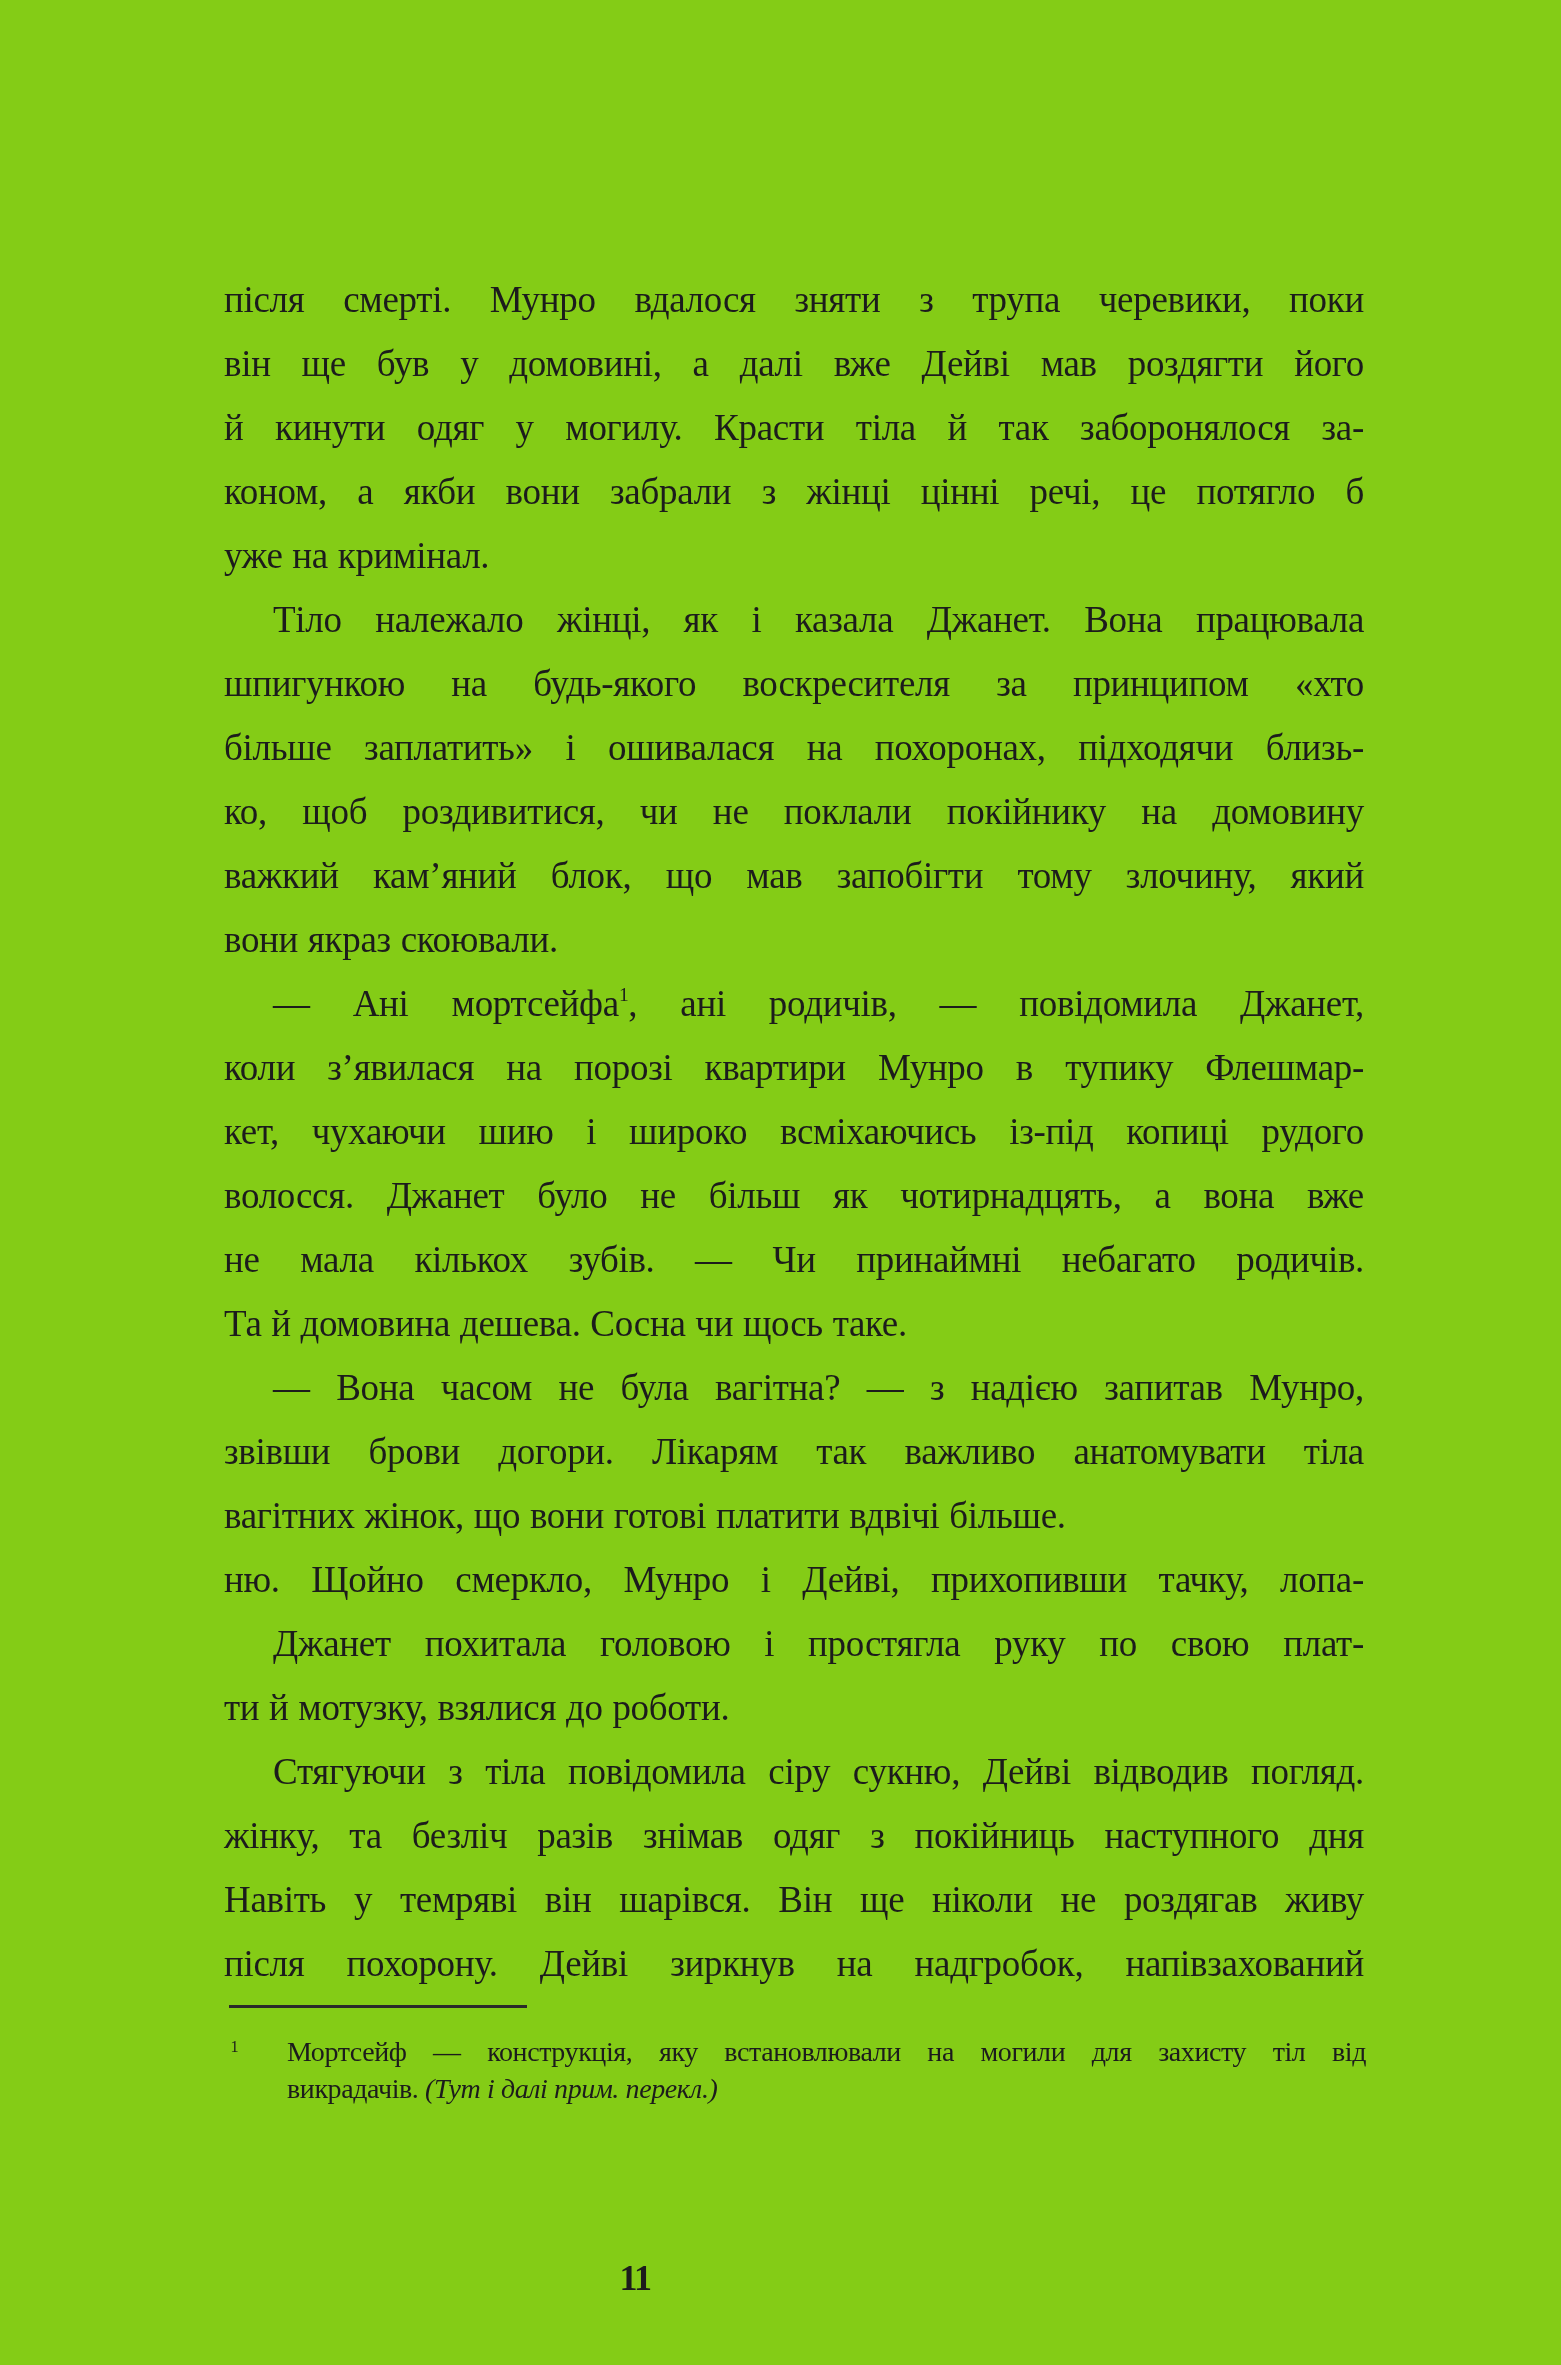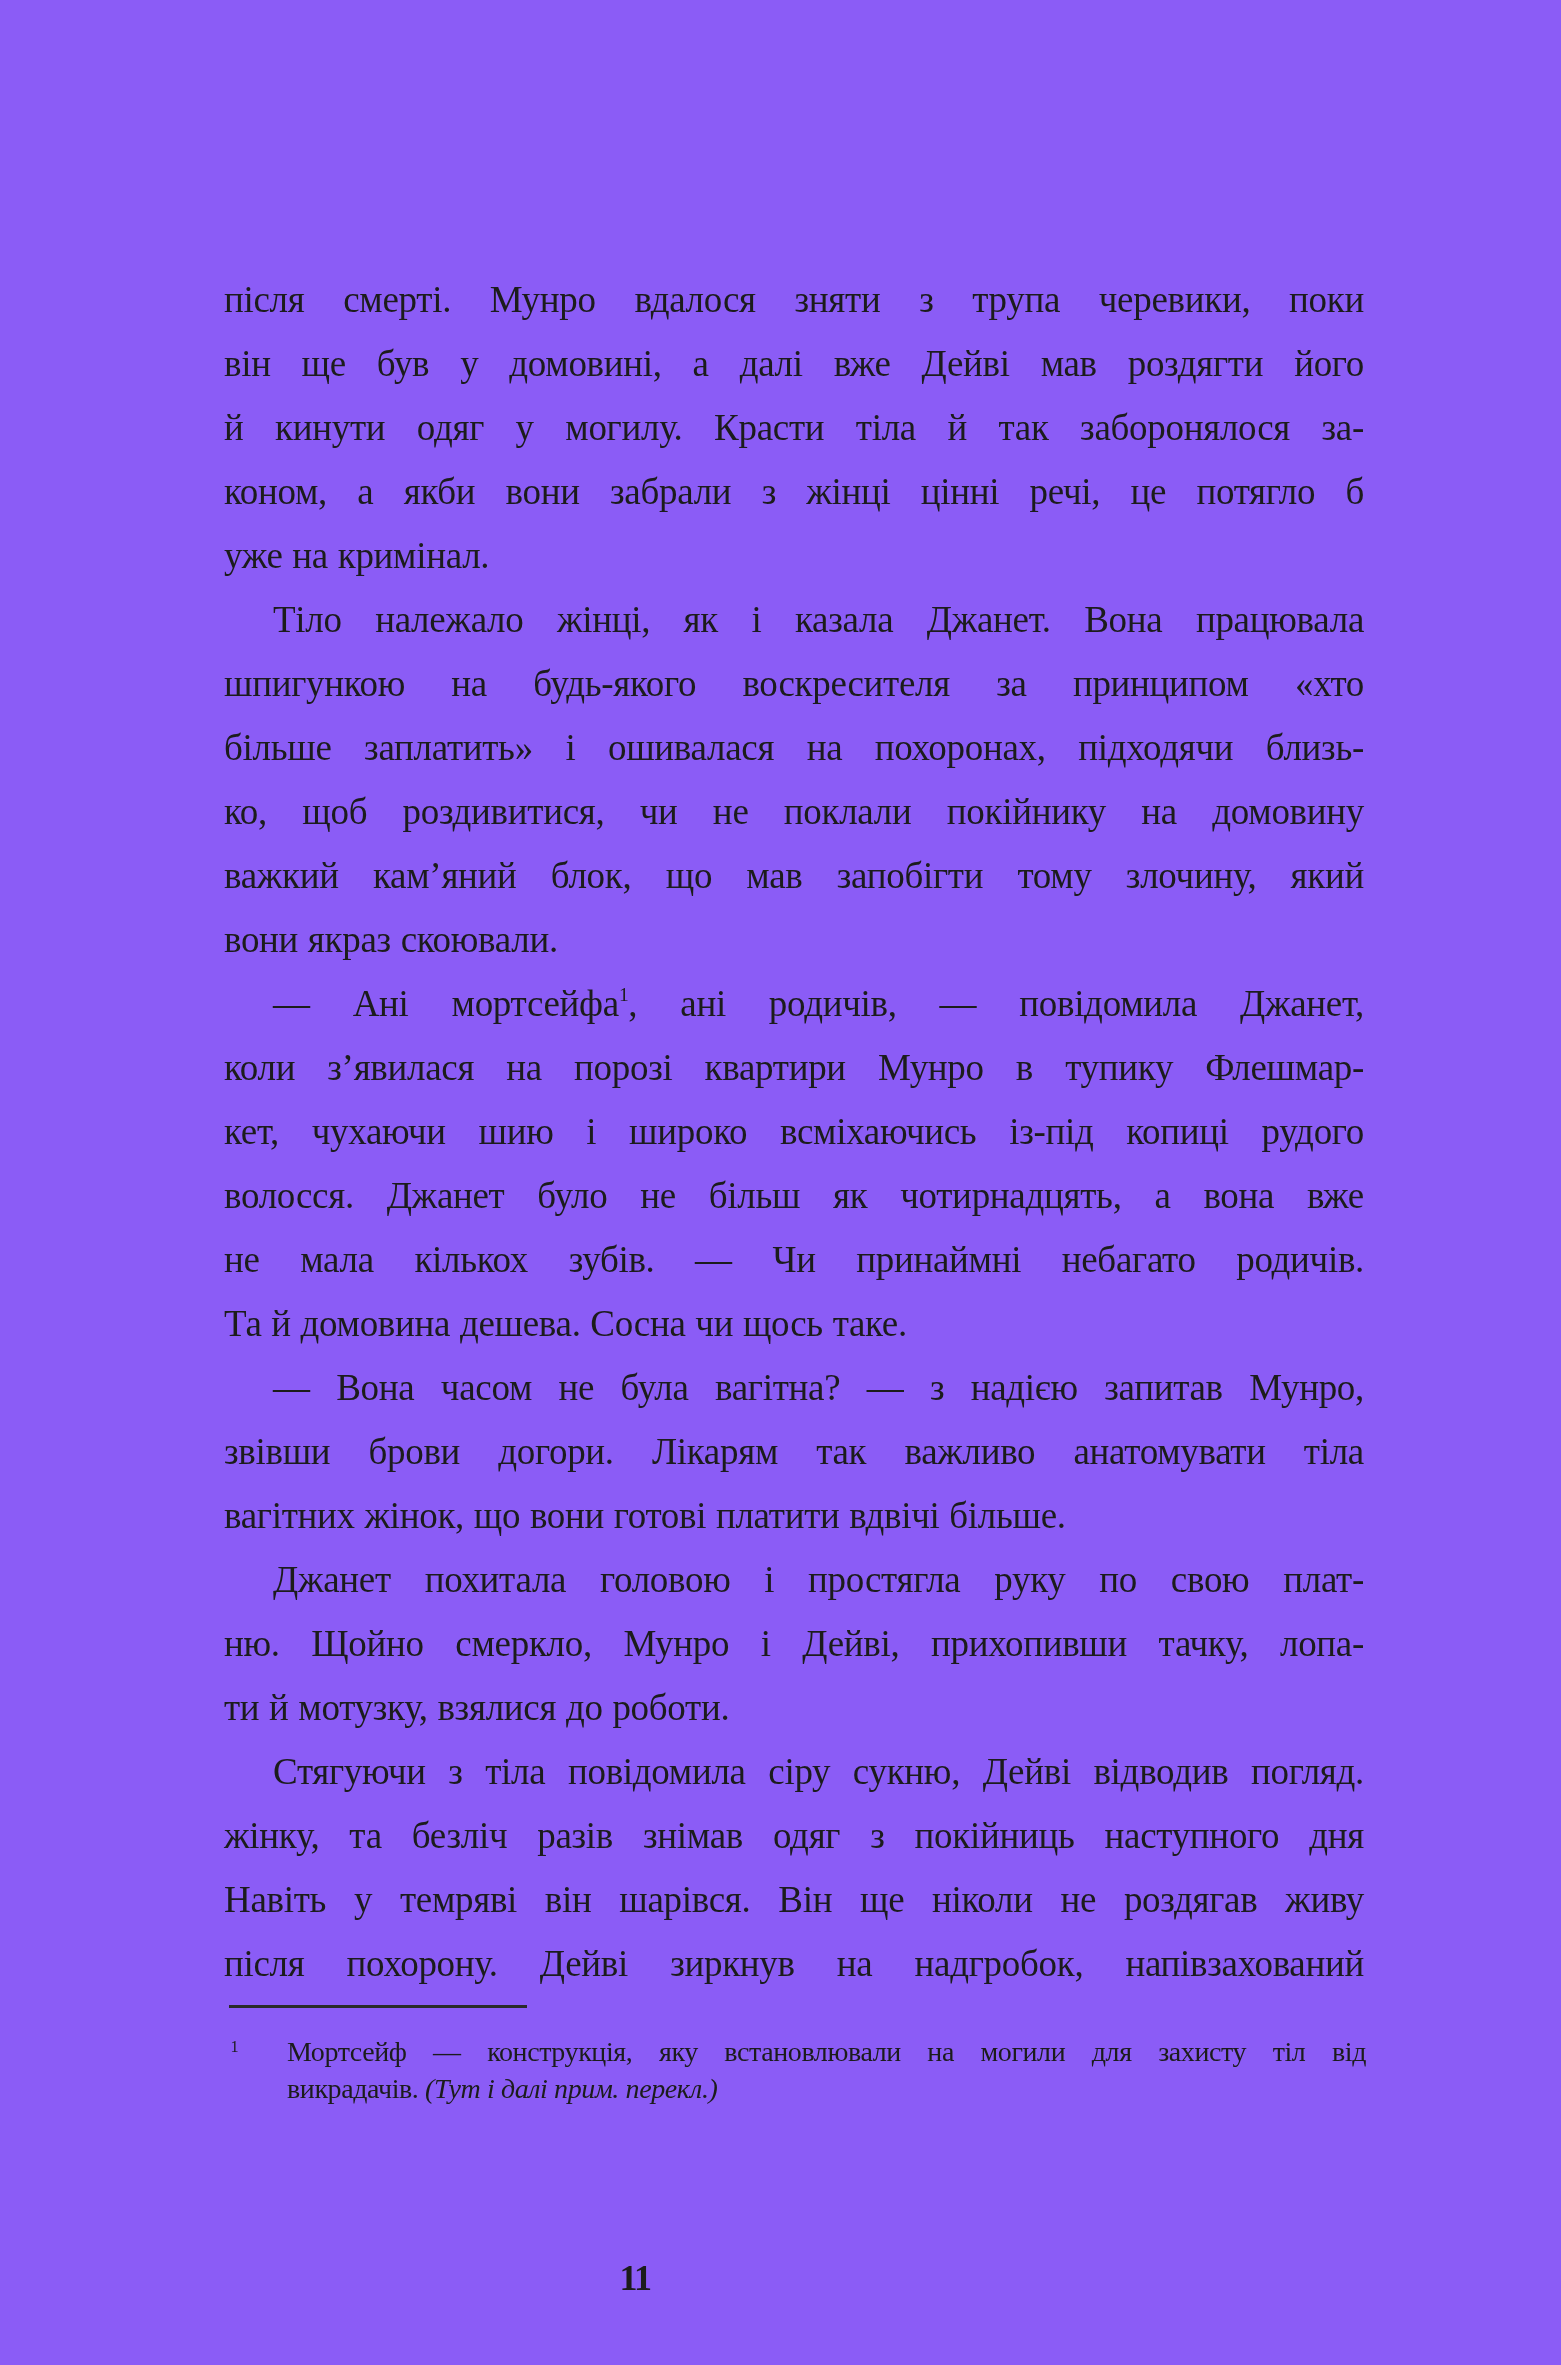--- a/index.html
+++ b/index.html
@@ -13,21 +13,21 @@
       position: relative;
       overflow: hidden;
       font-family: "Liberation Serif", "DejaVu Serif", serif;
       color: #1c1c1c;
     }
     .page {
       position: absolute;
       left: 0; top: 0;
       width: 1561px;
       height: 2366px;
-      background: #8b5cf6;
+      background: #84cc16;
     }
     .body-text {
       position: absolute;
       left: 224px;
       top: 268px;
       width: 1140px;
     }
     .line {
       display: block;
       height: 64px;
@@ -120,22 +120,22 @@
     <span class="line">коли з’явилася на порозі квартири Мунро в тупику Флешмар-</span>
     <span class="line">кет, чухаючи шию і широко всміхаючись із-під копиці рудого</span>
     <span class="line">волосся. Джанет було не більш як чотирнадцять, а вона вже</span>
     <span class="line">не мала кількох зубів. — Чи принаймні небагато родичів.</span>
     <span class="line last">Та й домовина дешева. Сосна чи щось таке.</span>
 
     <span class="line indent">— Вона часом не була вагітна? — з надією запитав Мунро,</span>
     <span class="line">звівши брови догори. Лікарям так важливо анатомувати тіла</span>
     <span class="line last">вагітних жінок, що вони готові платити вдвічі більше.</span>
 
+    <span class="line">ню. Щойно смеркло, Мунро і Дейві, прихопивши тачку, лопа-</span>
     <span class="line indent">Джанет похитала головою і простягла руку по свою плат-</span>
-    <span class="line">ню. Щойно смеркло, Мунро і Дейві, прихопивши тачку, лопа-</span>
     <span class="line last">ти й мотузку, взялися до роботи.</span>
 
     <span class="line indent">Стягуючи з тіла повідомила сіру сукню, Дейві відводив погляд.</span>
     <span class="line">жінку, та безліч разів знімав одяг з покійниць наступного дня</span>
     <span class="line">Навіть у темряві він шарівся. Він ще ніколи не роздягав живу</span>
     <span class="line">після похорону. Дейві зиркнув на надгробок, напівзахований</span>
   </div>
 
   <div class="rule"></div>
 

